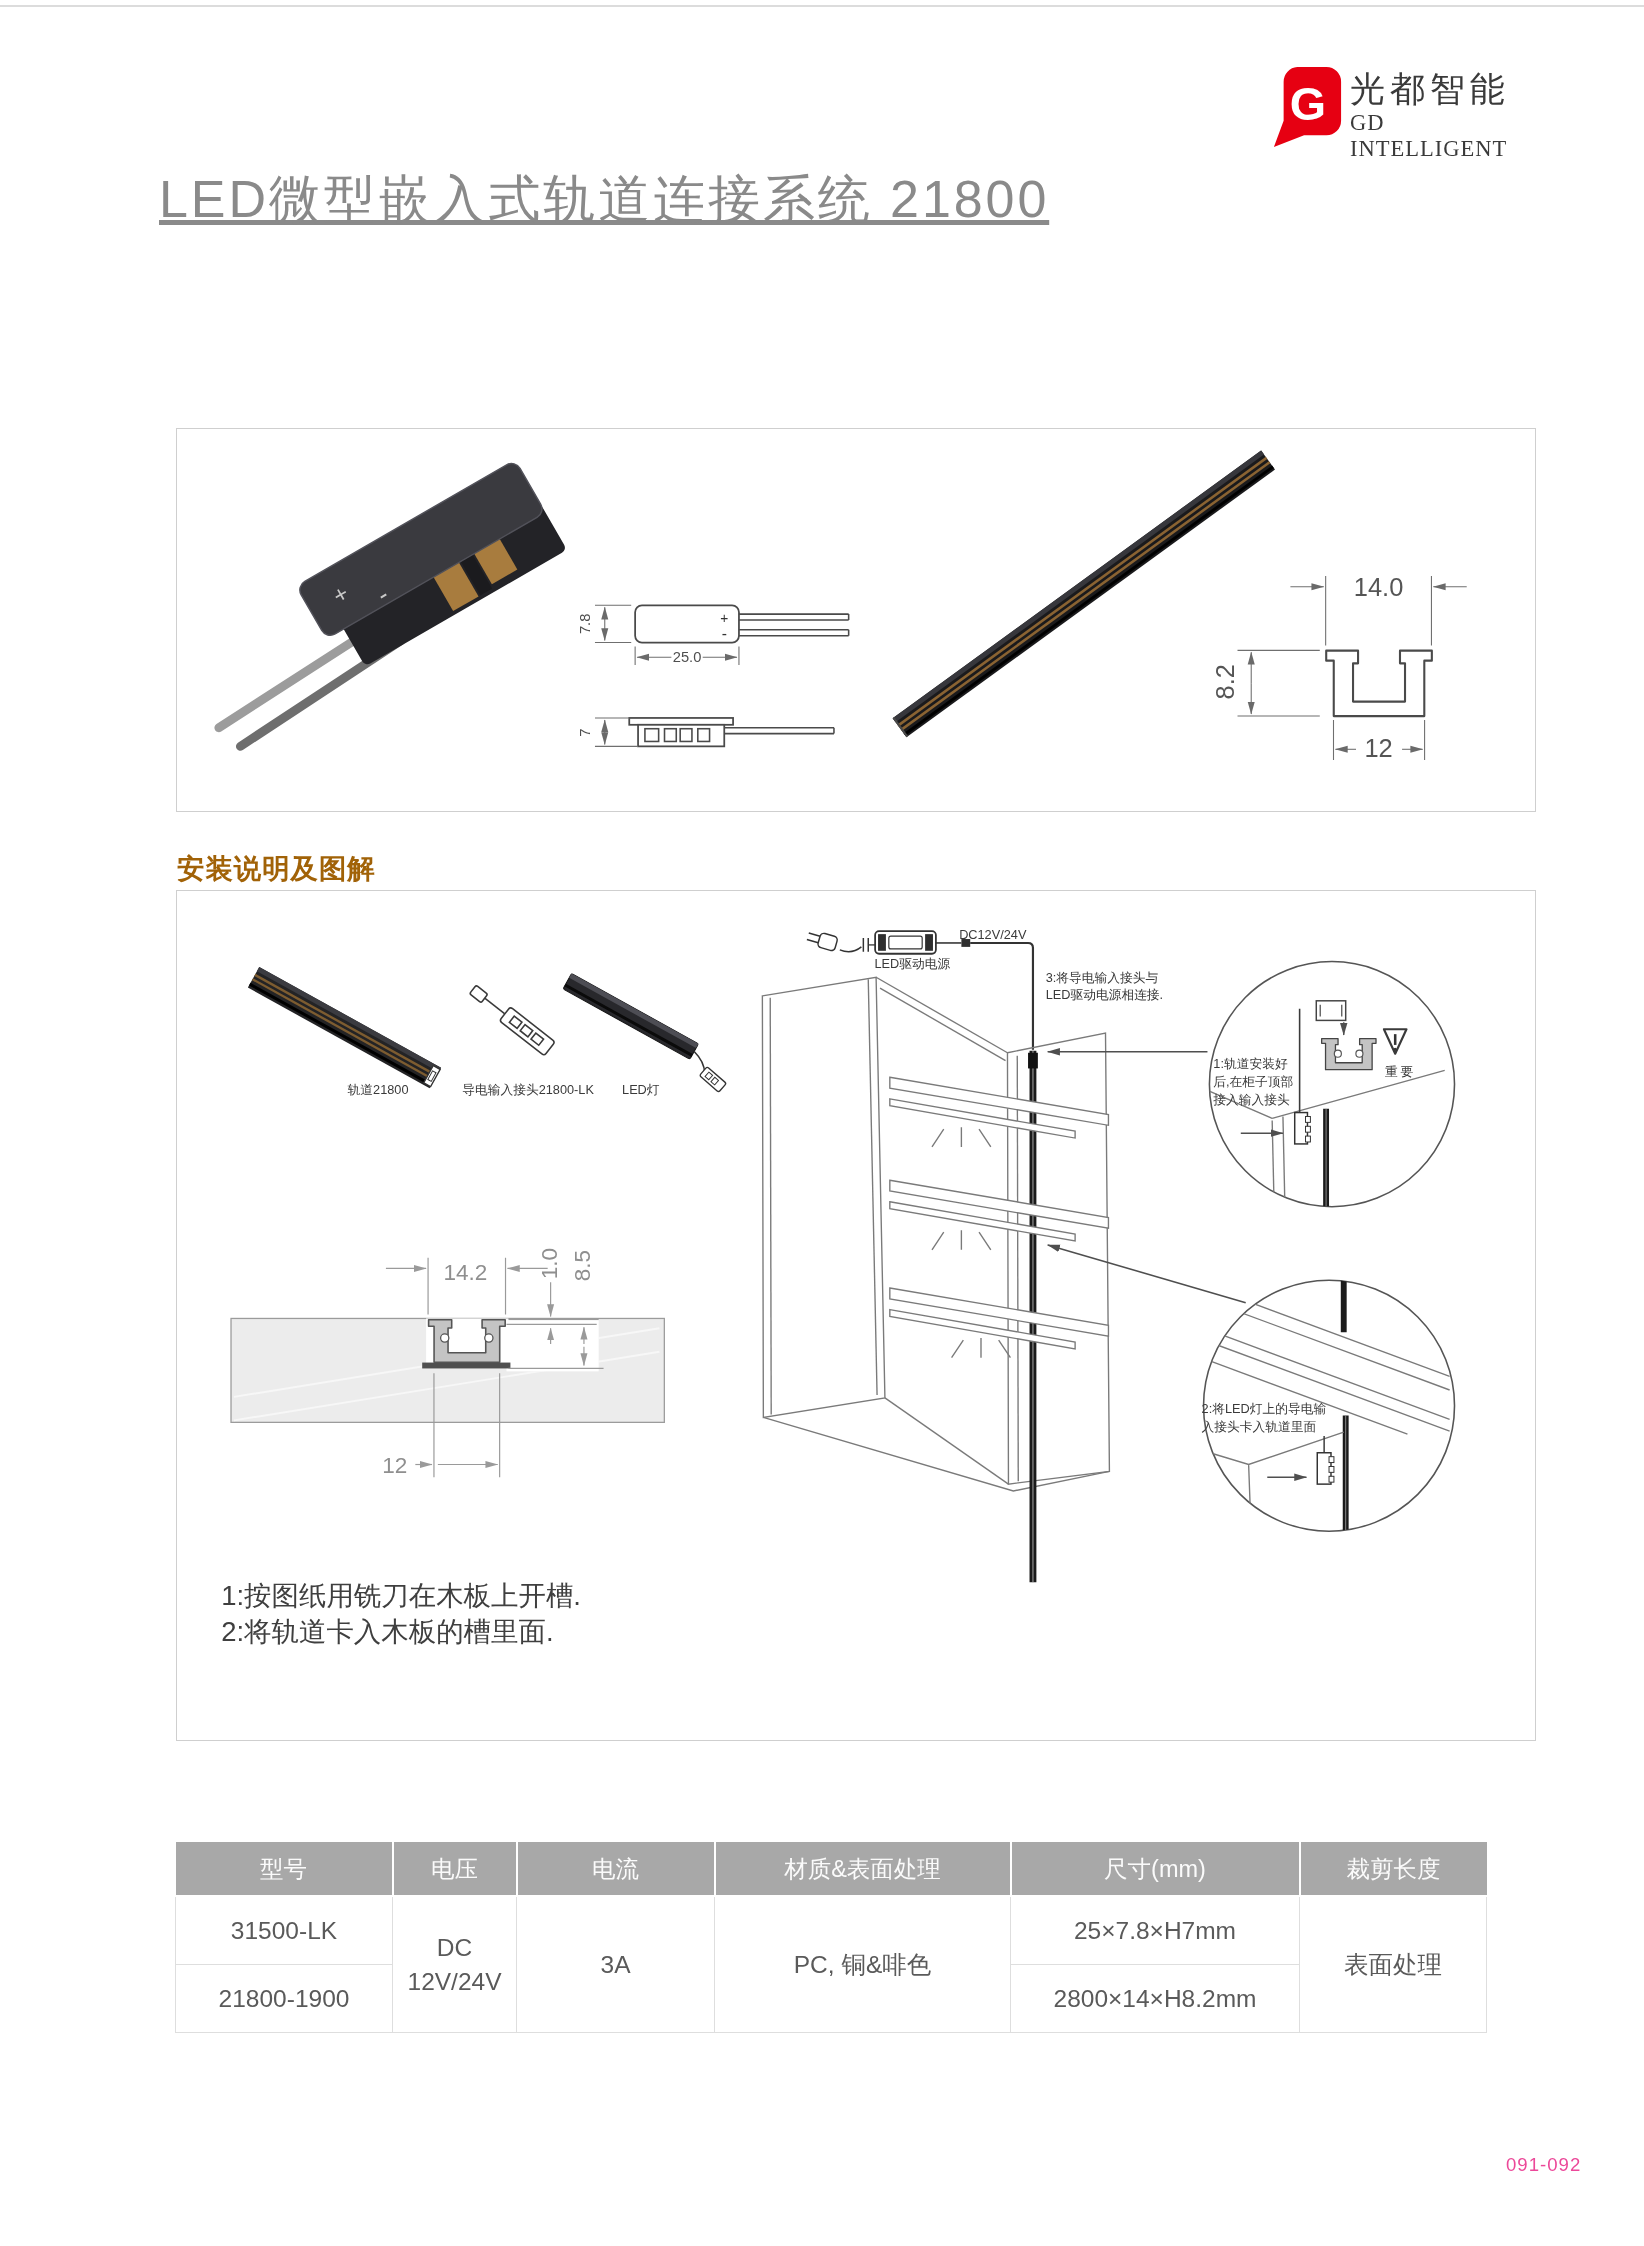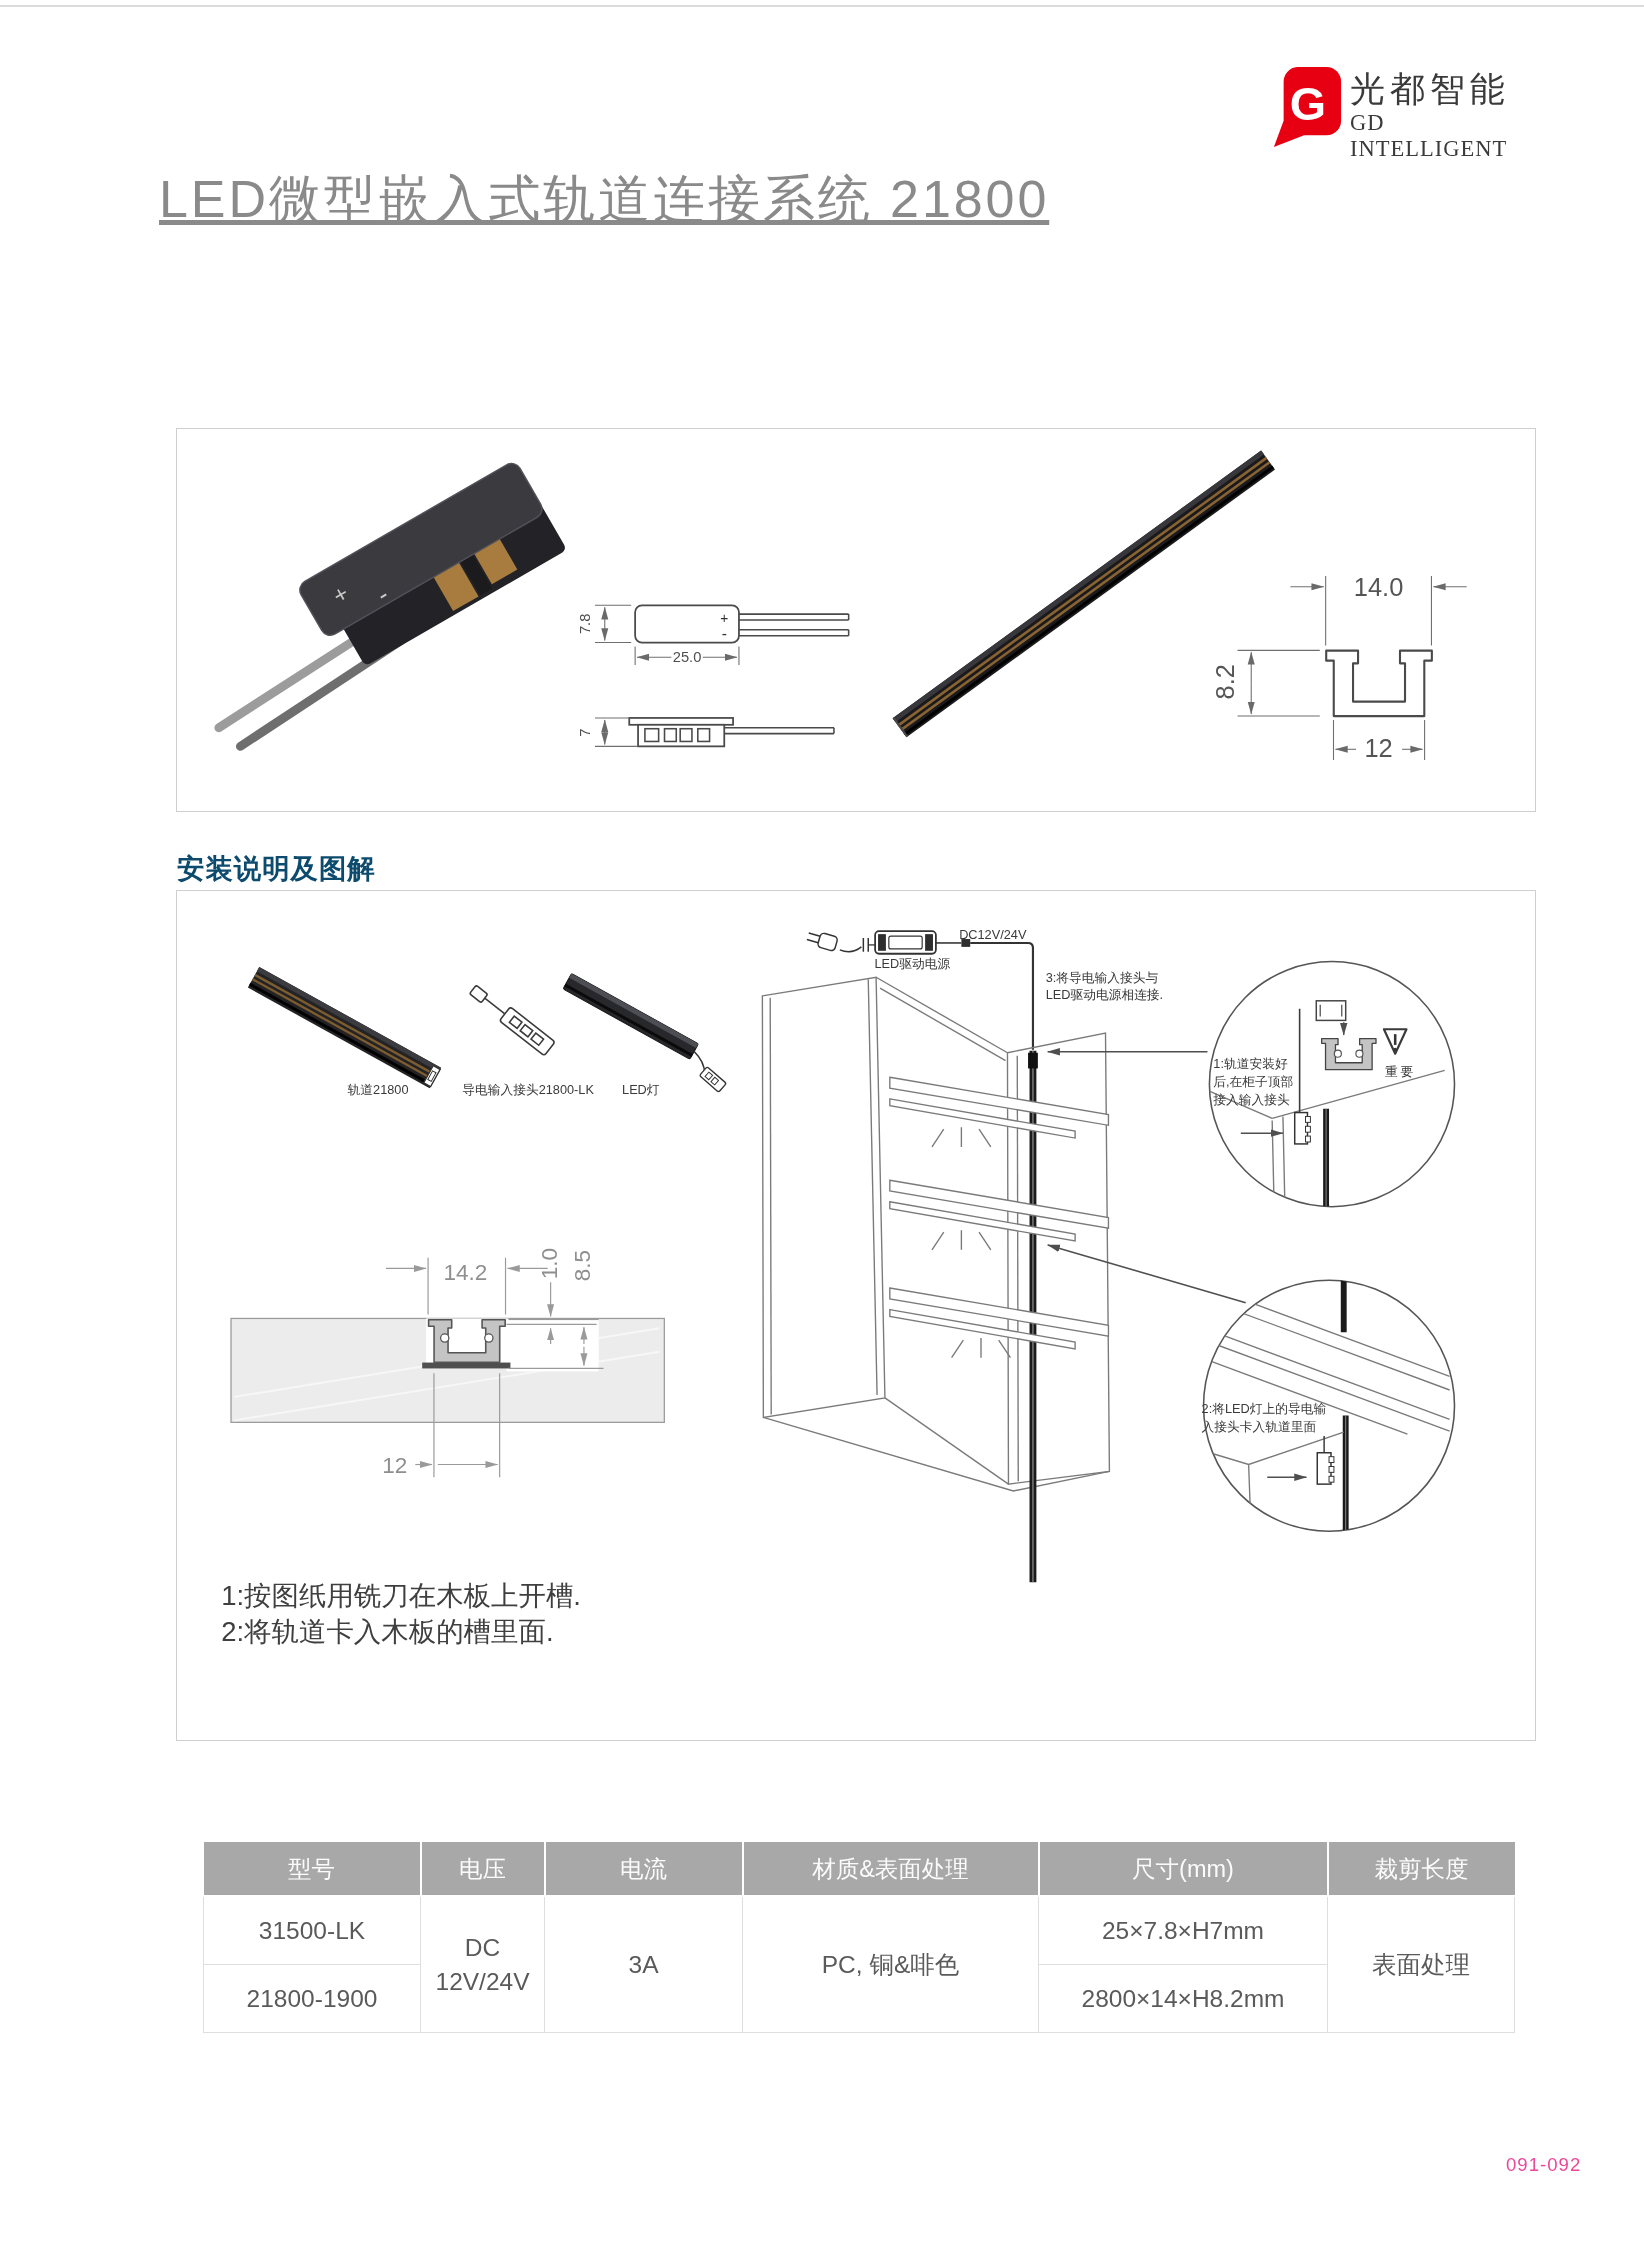--- a/index.html
+++ b/index.html
@@ -4,37 +4,37 @@
 <style>
   html,body{margin:0;padding:0;background:#fff;}
   .page{position:relative;width:1645px;height:2247px;background:#fff;overflow:hidden;
         font-family:"Liberation Sans",sans-serif;}
   .abs{position:absolute;}
   .top-rule{left:0;top:4.9px;width:100%;height:2px;background:#dcdcdc;}
   .brand-text-name{font-size:35px;font-weight:400;color:#3a3a3a;letter-spacing:4.9px;line-height:1;}
   .brand-text-sub{font-family:"Liberation Serif",serif;font-size:22.5px;color:#3a3a3a;letter-spacing:1px;margin-top:4px;}
   .page-title{left:159px;top:165px;font-size:52px;font-weight:300;color:#8a8a8a;letter-spacing:2.9px;text-decoration:underline;}
   .frame{border:1px solid #cfcfcf;background:#fff;}
-  .section-label{left:177px;top:851px;font-size:27.4px;font-weight:bold;color:#0c4a6e;letter-spacing:1px;}
+  .section-label{left:177px;top:851px;font-size:27.4px;font-weight:bold;color:#a16207;letter-spacing:1px;}
   .page-num{left:1506px;top:2154px;font-size:18.6px;color:#ec4899;letter-spacing:1px;}
   
   svg text{font-family:"Liberation Sans",sans-serif;}
   .ln{stroke:#4a4a4a;stroke-width:1.8;fill:#fff;}
   .lnn{stroke:#4a4a4a;stroke-width:1.6;fill:none;}
   .dim{stroke:#6f6f6f;stroke-width:1.1;fill:none;}
   .dimg{stroke:#9a9a9a;stroke-width:1.2;fill:none;}
   .wf{stroke:#7a7a7a;stroke-width:1.4;fill:none;}
   .wfw{stroke:#7a7a7a;stroke-width:1.4;fill:#fff;}
   .dt{fill:#4f4f4f;font-size:15px;}
   .dt2{fill:#555;font-size:26px;}
   .dtg{fill:#8f8f8f;font-size:23px;}
   .lbl{fill:#3a3a3a;font-size:13px;}
   .lbl2{fill:#3a3a3a;font-size:13px;}
   
-  table.spec{position:absolute;left:203px;top:1842px;width:1311px;border-collapse:collapse;table-layout:fixed;}
+  table.spec{position:absolute;left:175px;top:1842px;width:1311px;border-collapse:collapse;table-layout:fixed;}
   table.spec th{background:#a8a8a8;color:#fbfbfb;font-size:23.5px;font-weight:normal;height:51px;
                 border-right:2px solid #fff;border-bottom:2px solid #fff;}
   table.spec th:last-child{border-right:none;margin-left:12px;}
   table.spec td{border:1px solid #dedede;color:#5a5a5a;font-size:24.5px;text-align:center;height:65px;background:#fff;}
   .vcell div{line-height:1.35;}
 </style>
 </head>
 <body>
 
 <div class="page">

